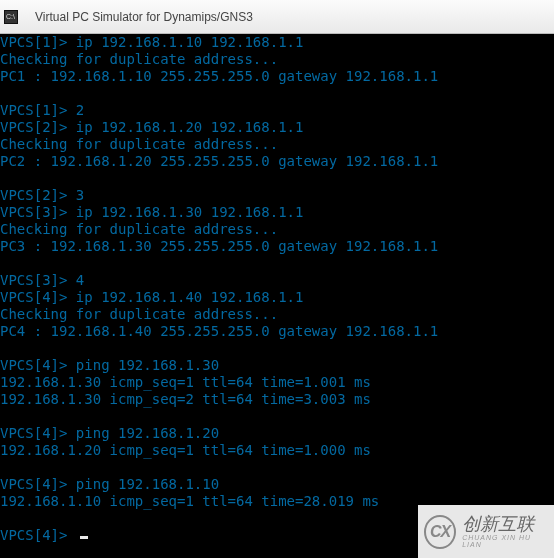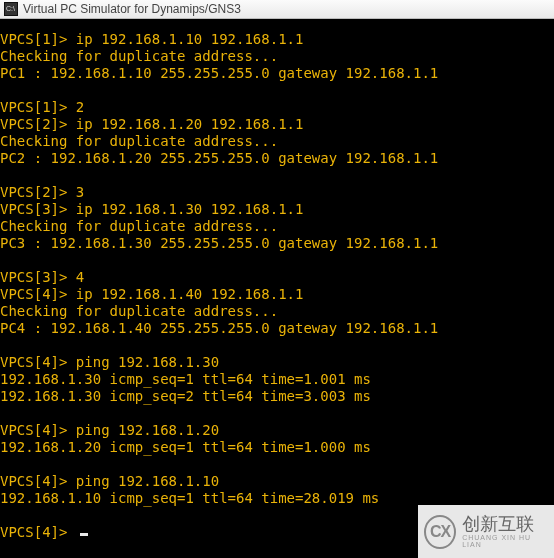--- a/index.html
+++ b/index.html
@@ -1,37 +1,37 @@
 <!DOCTYPE html>
 <html><head>
   <meta charset="utf-8">
   <style>
     * { margin: 0; padding: 0; box-sizing: border-box; }
     html, body { width: 554px; height: 558px; overflow: hidden; background: #000; }
     .titlebar {
-      display: flex; align-items: center; height: 19px;
+      display: flex; align-items: center; height: 34px;
       background: linear-gradient(#fbfbfb, #e9e9e9);
       border-bottom: 1px solid #bbb;
       font-family: "Segoe UI", Tahoma, sans-serif; font-size: 12px;
-      color: #444; padding: 0 4px; gap: 5px;
+      color: #444; padding: 0 4px; gap: 17px;
     }
     .titlebar .icon { width: 14px; height: 14px; background:#333; border:1px solid #111; position:relative; }
     .titlebar .icon::after { content:"C:\\"; color:#ddd; font-size:7px; position:absolute; left:1px; top:0; line-height:12px; }
     .terminal {
       font-family: "SimSun","NSimSun","Consolas",monospace;
-      font-size: 14px; line-height: 17px; color: #eab308;
-      padding: 12px 0 0 0; white-space: pre;
+      font-size: 14px; line-height: 17px; color: #0369a1;
+      padding: 0 0 0 0; white-space: pre;
     }
     .line { height: 17px; }
     .cursor { display:inline-block; width:8px; height:3px; background:#e8e8e8; vertical-align:baseline; margin-left:4px; position:relative; top:-1px; }
     .watermark {
       position: absolute; right: 0; bottom: 0; width: 136px; height: 53px;
       background: #e8e8e8; display:flex; align-items:center; justify-content:center;
       gap:6px; font-family:"Microsoft YaHei","SimHei",sans-serif; font-size:16px;
-      color:#666; padding:0 6px;
+      color:#666; padding:0 6px;font-style:italic;
     }
     .wm-logo { width:34px; height:34px; border:2px solid #888; border-radius:50%; display:flex; align-items:center; justify-content:center; font-family:Arial,sans-serif; font-weight:bold; color:#888; font-size:16px; letter-spacing:-1px; }
     .wm-text { font-size:18px; line-height:18px; }
     .wm-sub { font-size:7px; letter-spacing:1px; color:#999; display:block; }
   </style>
 </head>
 <body>
 
 <div class="titlebar">
   <span class="icon"></span>

